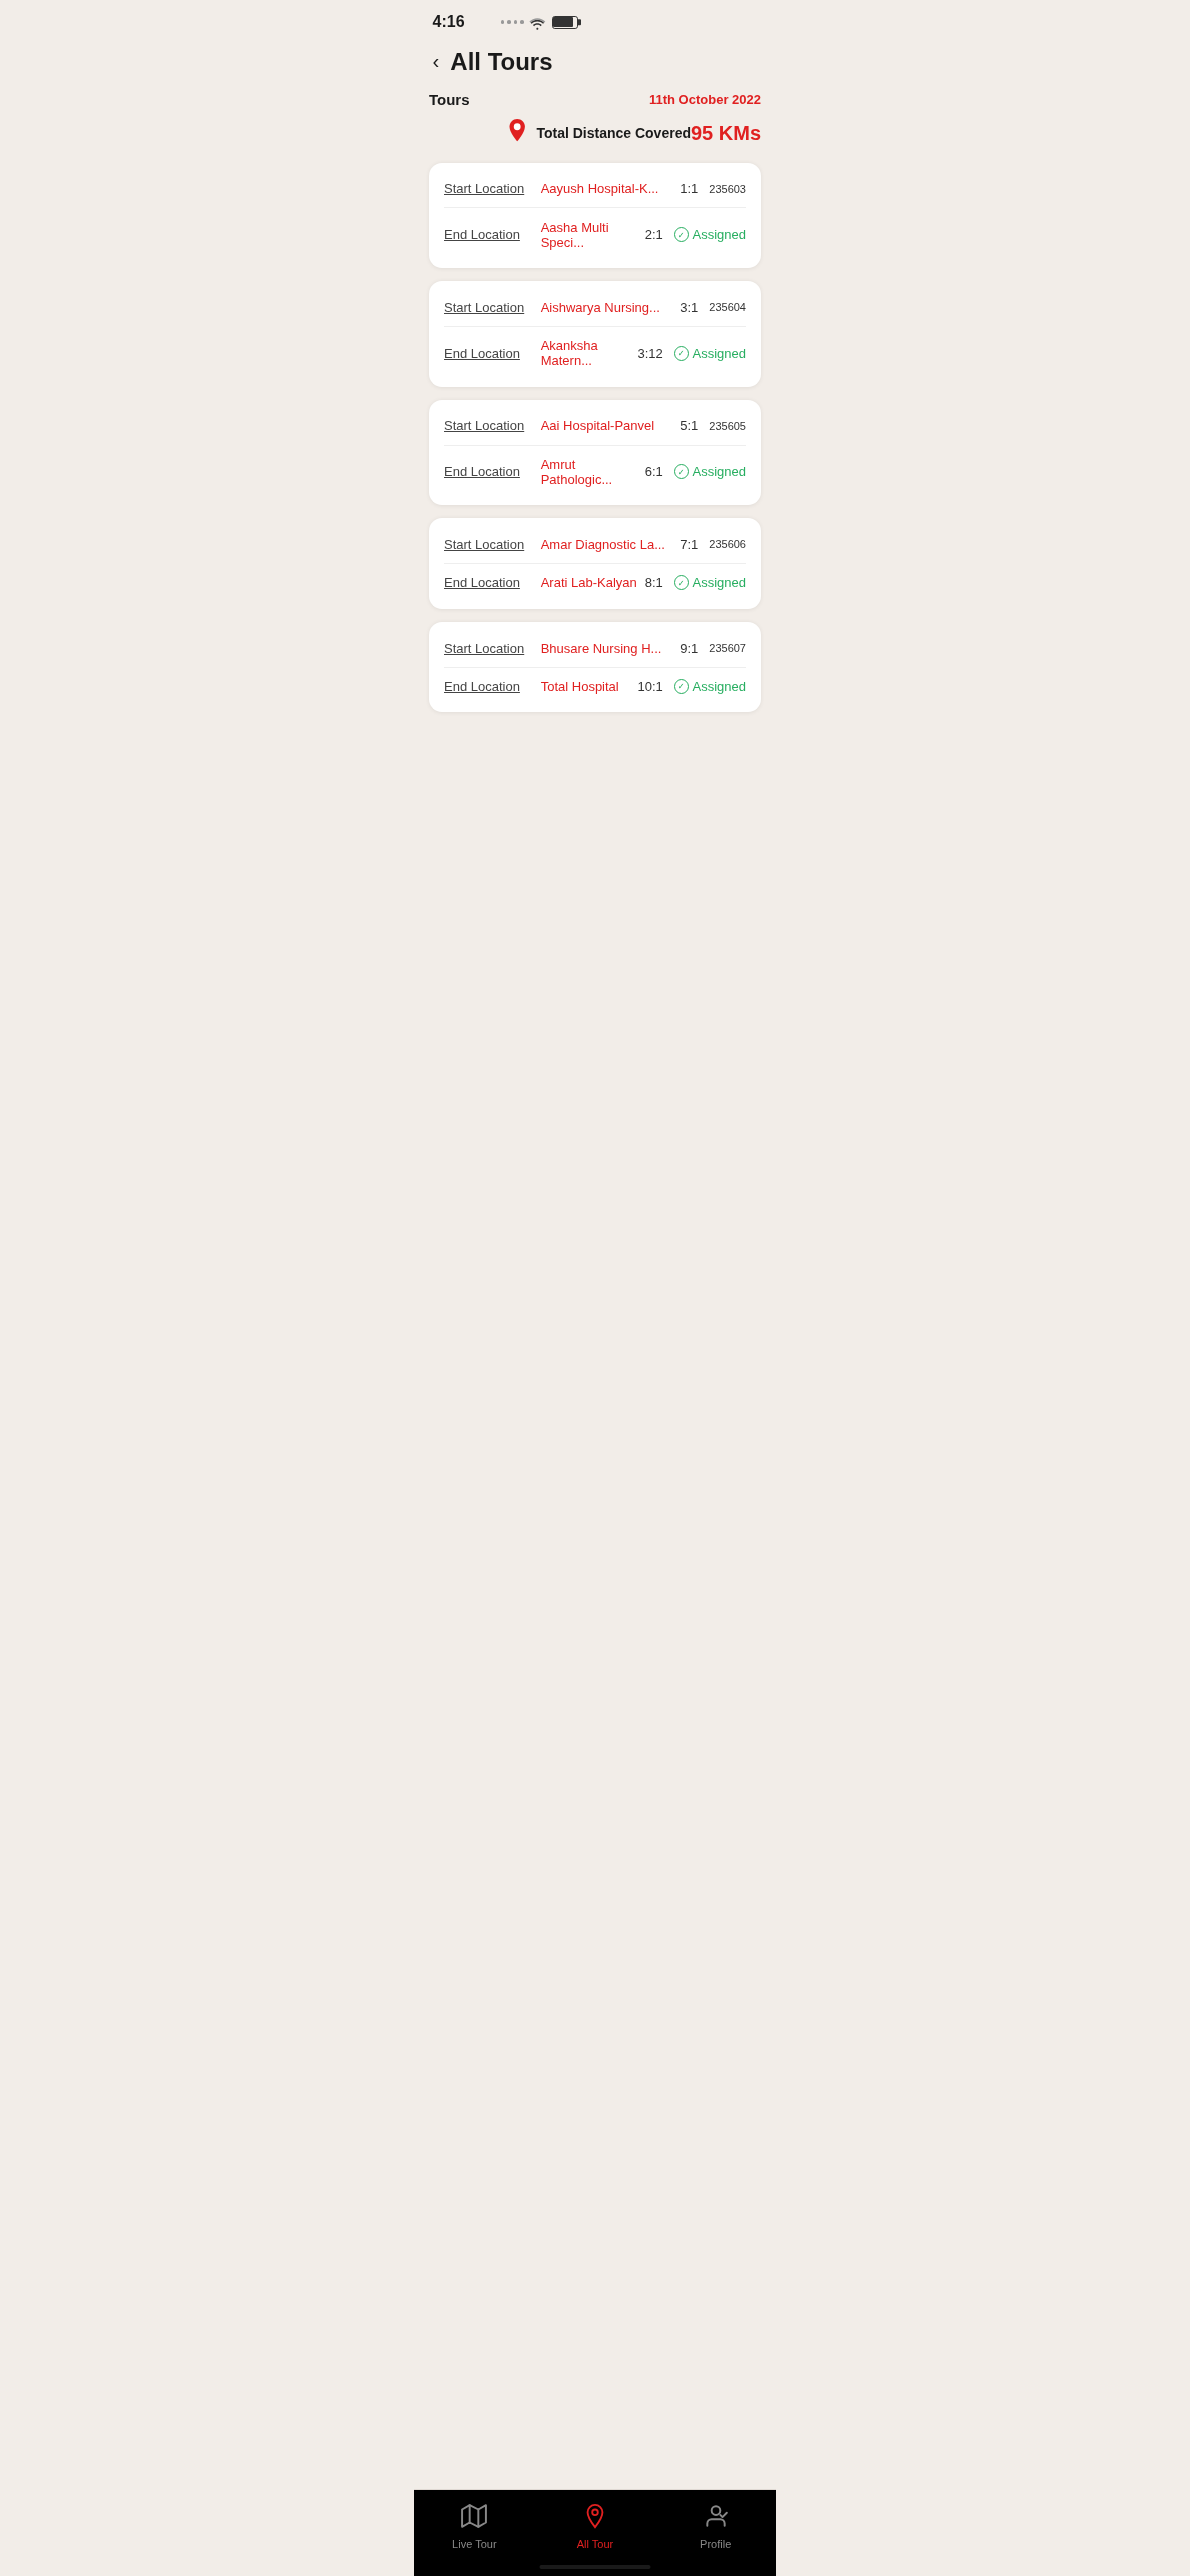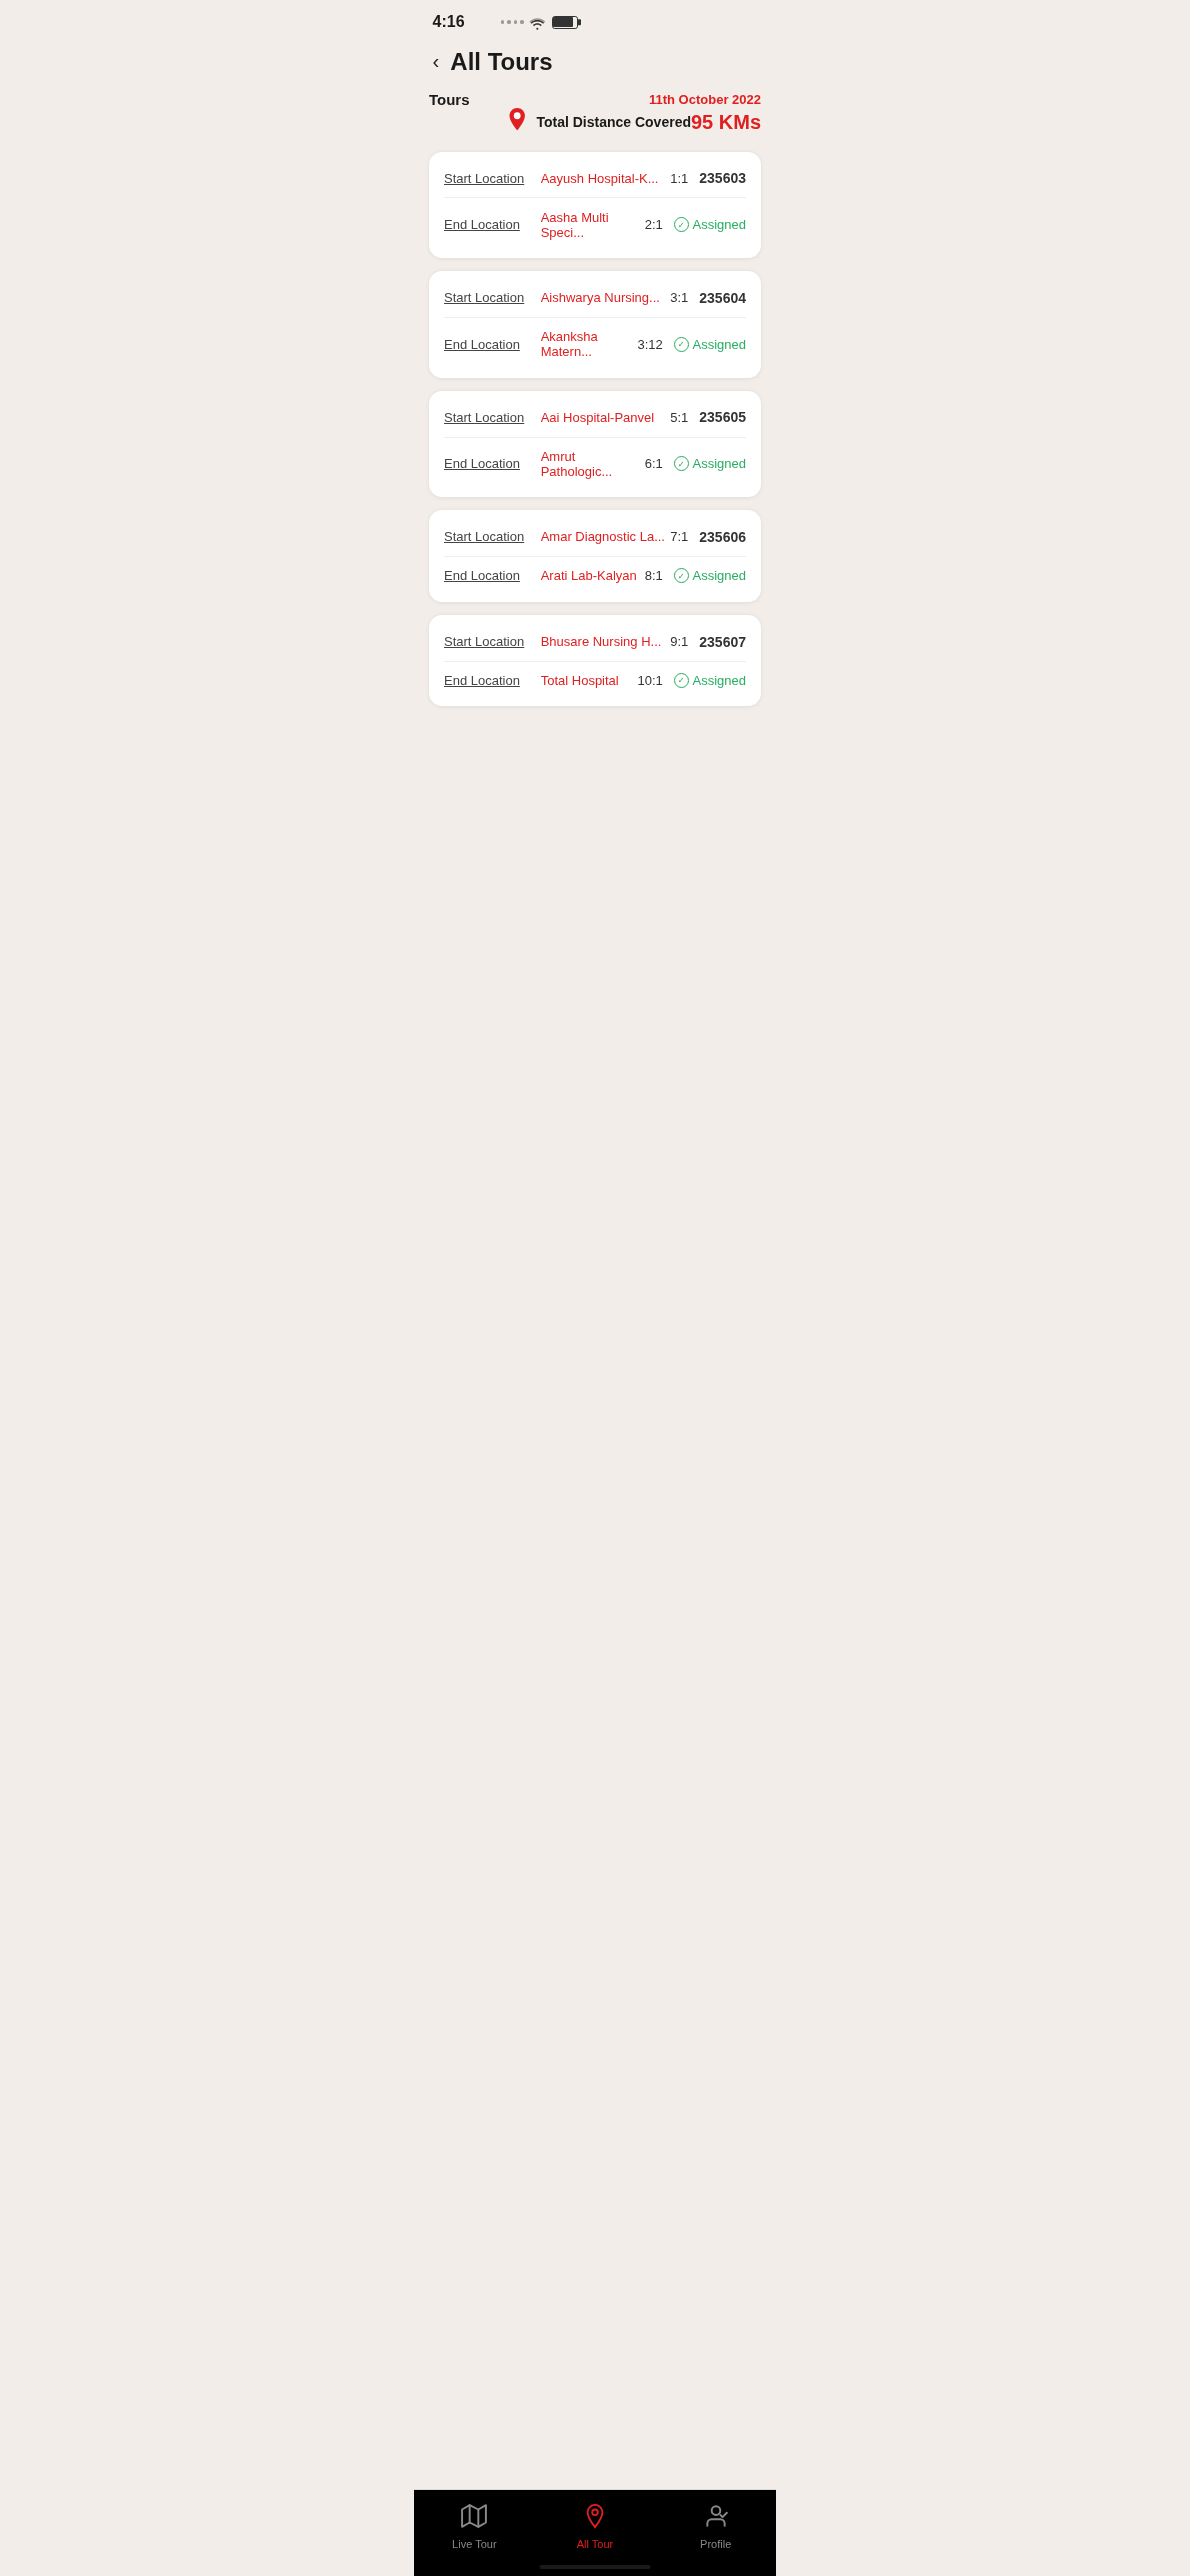--- a/index.html
+++ b/index.html
@@ -123,20 +123,21 @@
     }
 
     
     .tours-section {
       padding: 0 15px;
     }
     .tours-header {
       display: flex;
       justify-content: space-between;
       align-items: center;
+      margin-bottom: 11px;
     }
     .tours-label {
       font-size: 15px;
       font-weight: 700;
       color: #1a1a1a;
     }
     .tours-date {
       font-size: 13px;
       font-weight: 600;
       color: #e02020;
@@ -197,23 +198,23 @@
       flex: 1;
       margin-left: 3.7px;
     }
     .row-time {
       font-size: 13px;
       color: #333;
       font-weight: 500;
       margin-right: 11px;
     }
     .row-id {
-      font-size: 14px;
+      font-size: 11px;
       color: #333;
-      font-weight: 700;
+      font-weight: 400;
     }
     .assigned-badge {
       display: flex;
       align-items: center;
       gap: 3.7px;
       color: #27ae60;
       font-size: 13px;
       font-weight: 500;
     }
     .check-circle {

